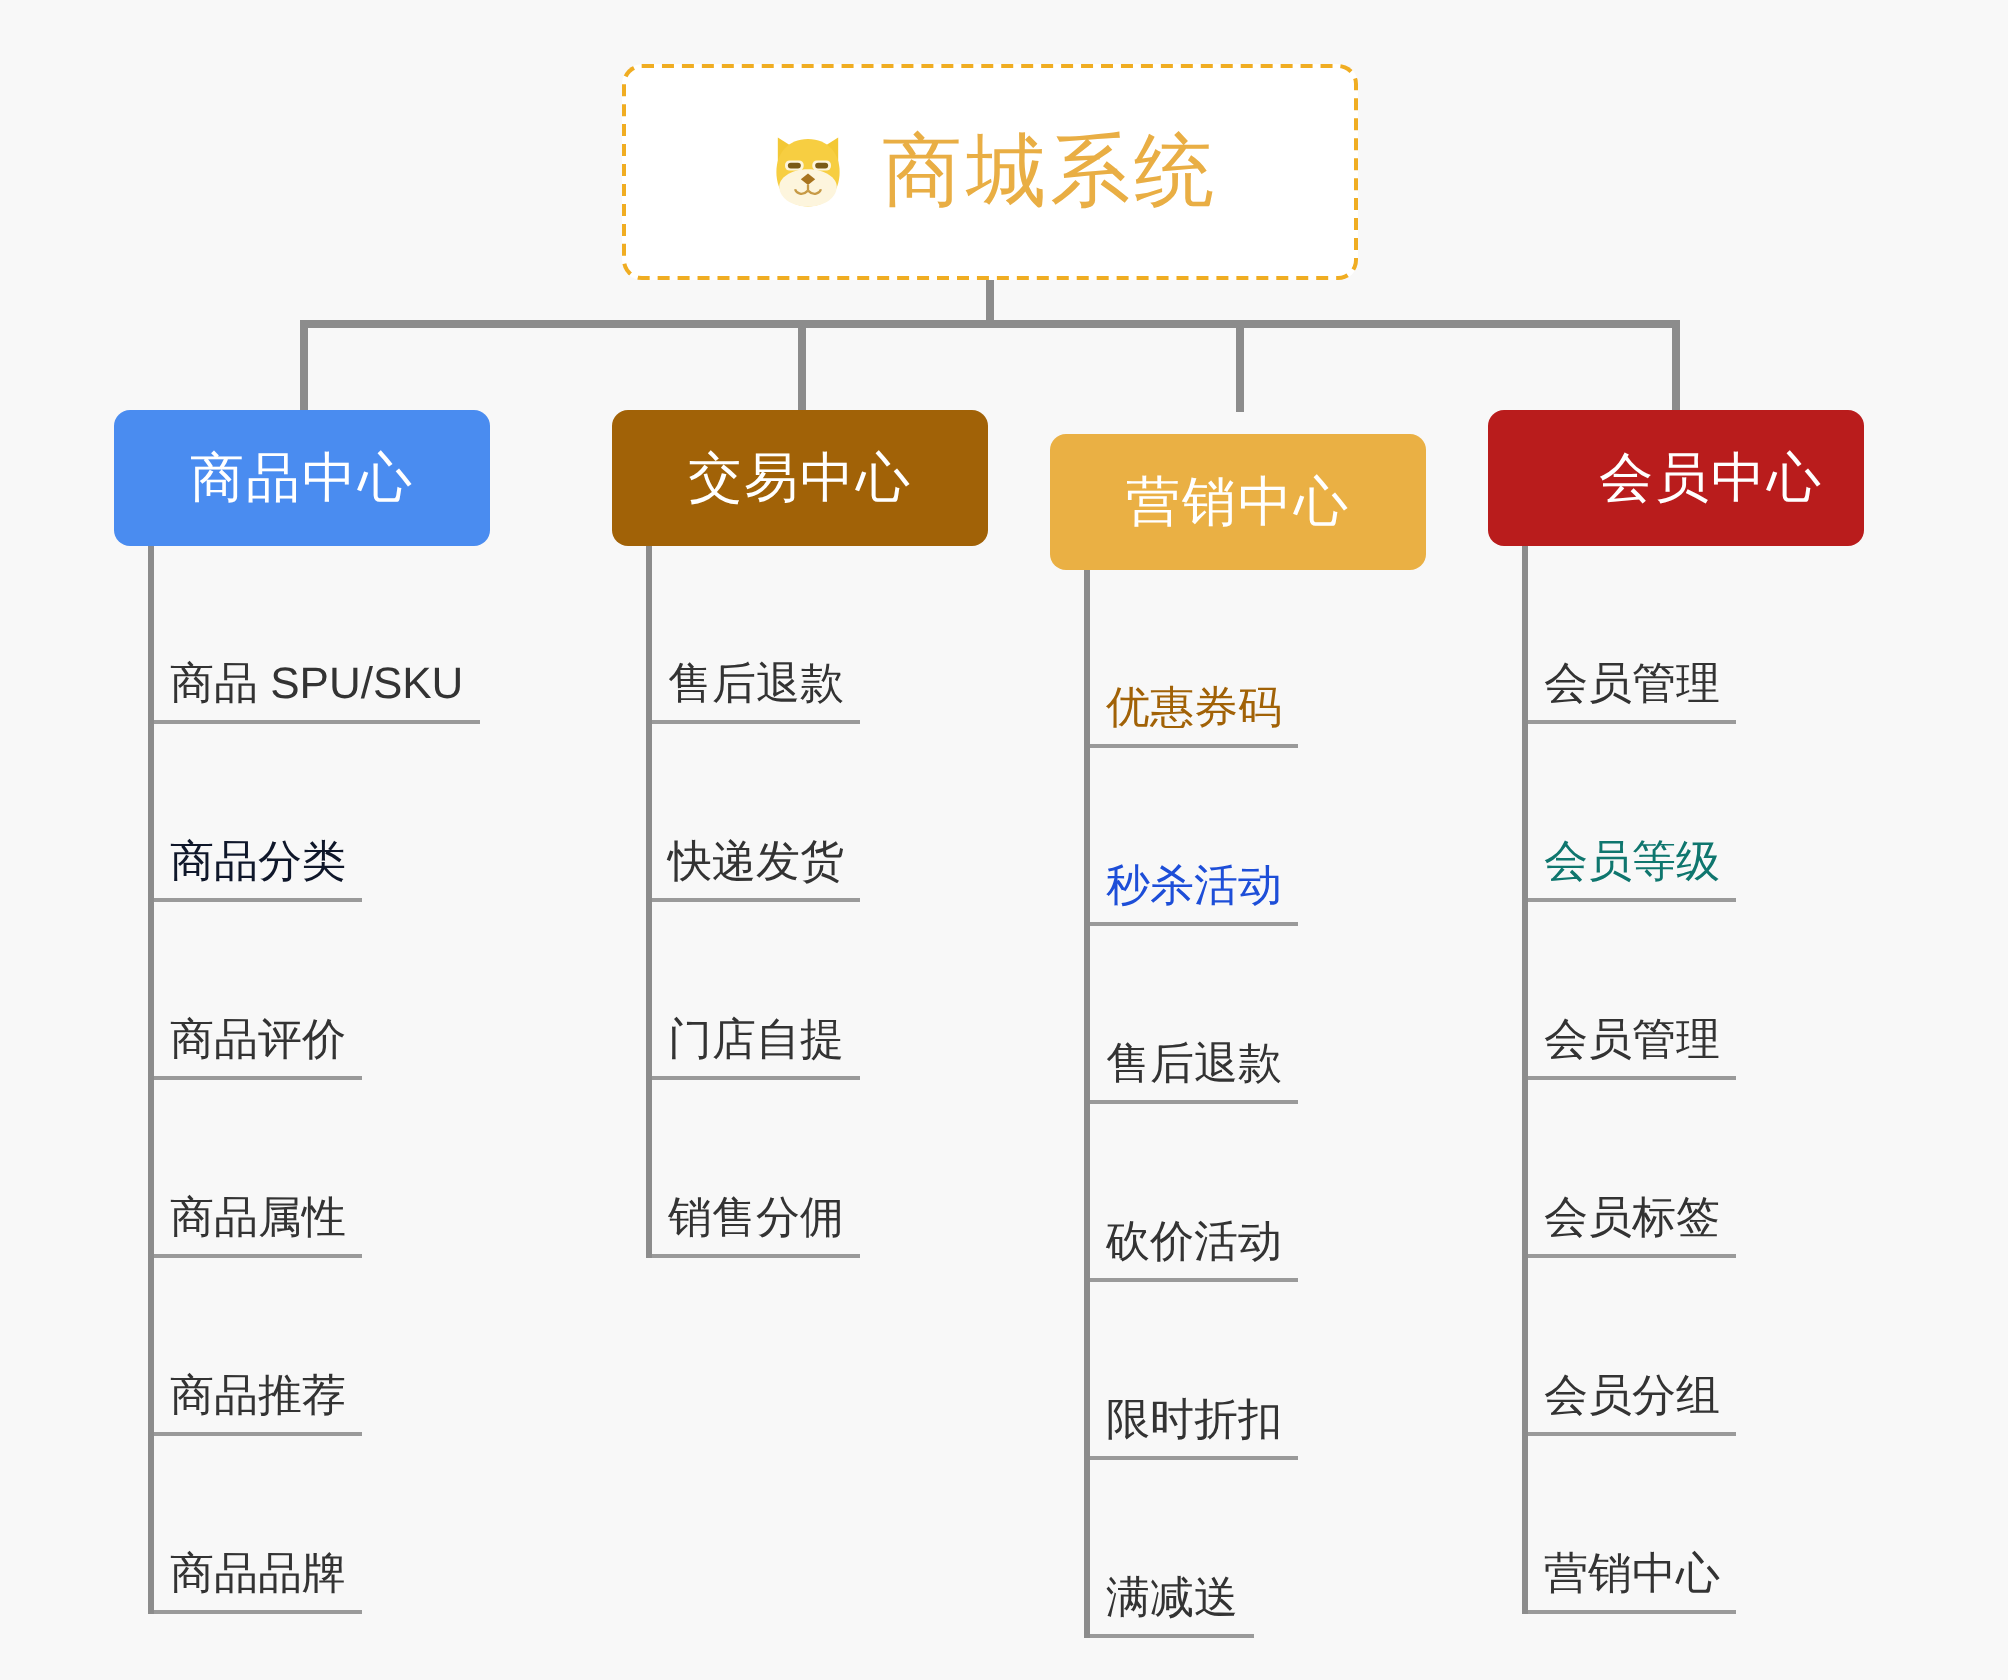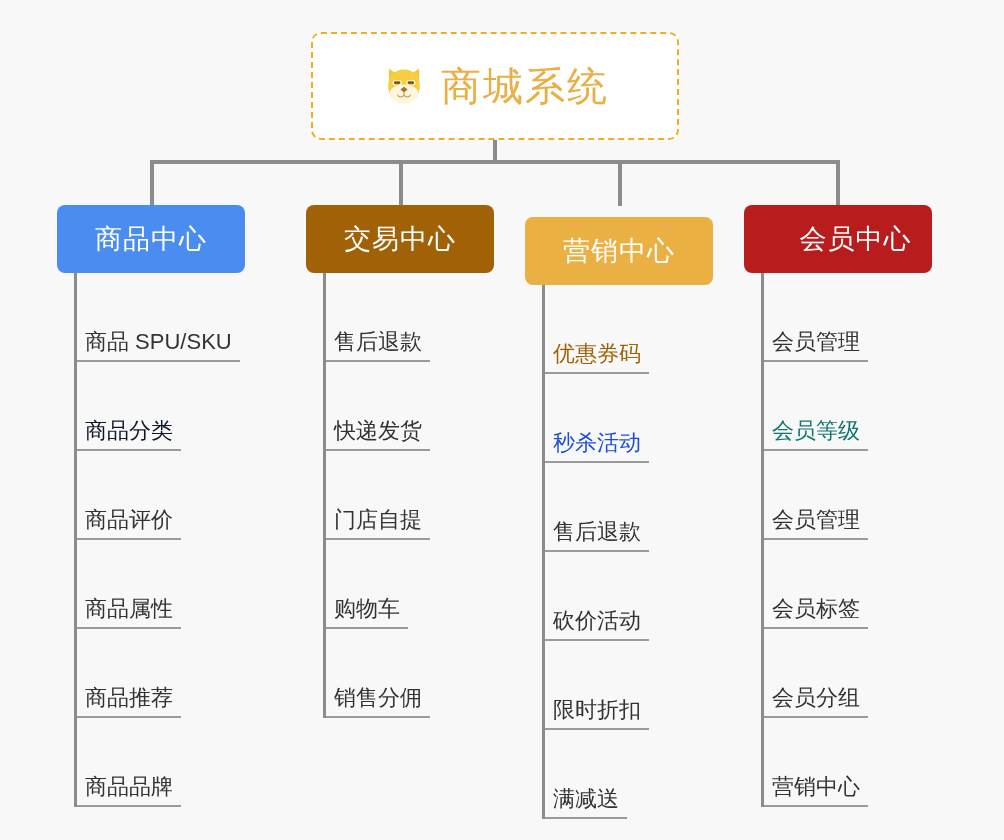--- a/index.html
+++ b/index.html
@@ -195,23 +195,20 @@
       <div class="leaf">
           <span class="leaf-label" style="border-bottom-color: rgb(154, 154, 154); color: rgb(51, 51, 51);">售后退款</span>
         </div>
       <div class="leaf">
           <span class="leaf-label" style="border-bottom-color: rgb(154, 154, 154); color: rgb(51, 51, 51);">快递发货</span>
         </div>
       <div class="leaf">
           <span class="leaf-label" style="border-bottom-color: rgb(154, 154, 154); color: rgb(51, 51, 51);">门店自提</span>
         </div>
       <div class="leaf">
-          <span class="leaf-label" style="border-bottom-color: rgb(154, 154, 154); color: rgb(51, 51, 51);">购物车</span>
-        </div>
-      <div class="leaf">
           <span class="leaf-label" style="border-bottom-color: rgb(154, 154, 154); color: rgb(51, 51, 51);">销售分佣</span>
         </div>
     </div>
   </div>
 
   <div class="column" style="left:525px;">
     <div class="cat-header" style="background: rgb(234, 176, 68); margin-top: 12px;">营销中心</div>
     <div class="leaf-list" style="border-left-color: rgb(140, 140, 140);">
       <div class="leaf">
           <span class="leaf-label" style="border-bottom-color: rgb(154, 154, 154); color: #a16207;">优惠券码</span>

